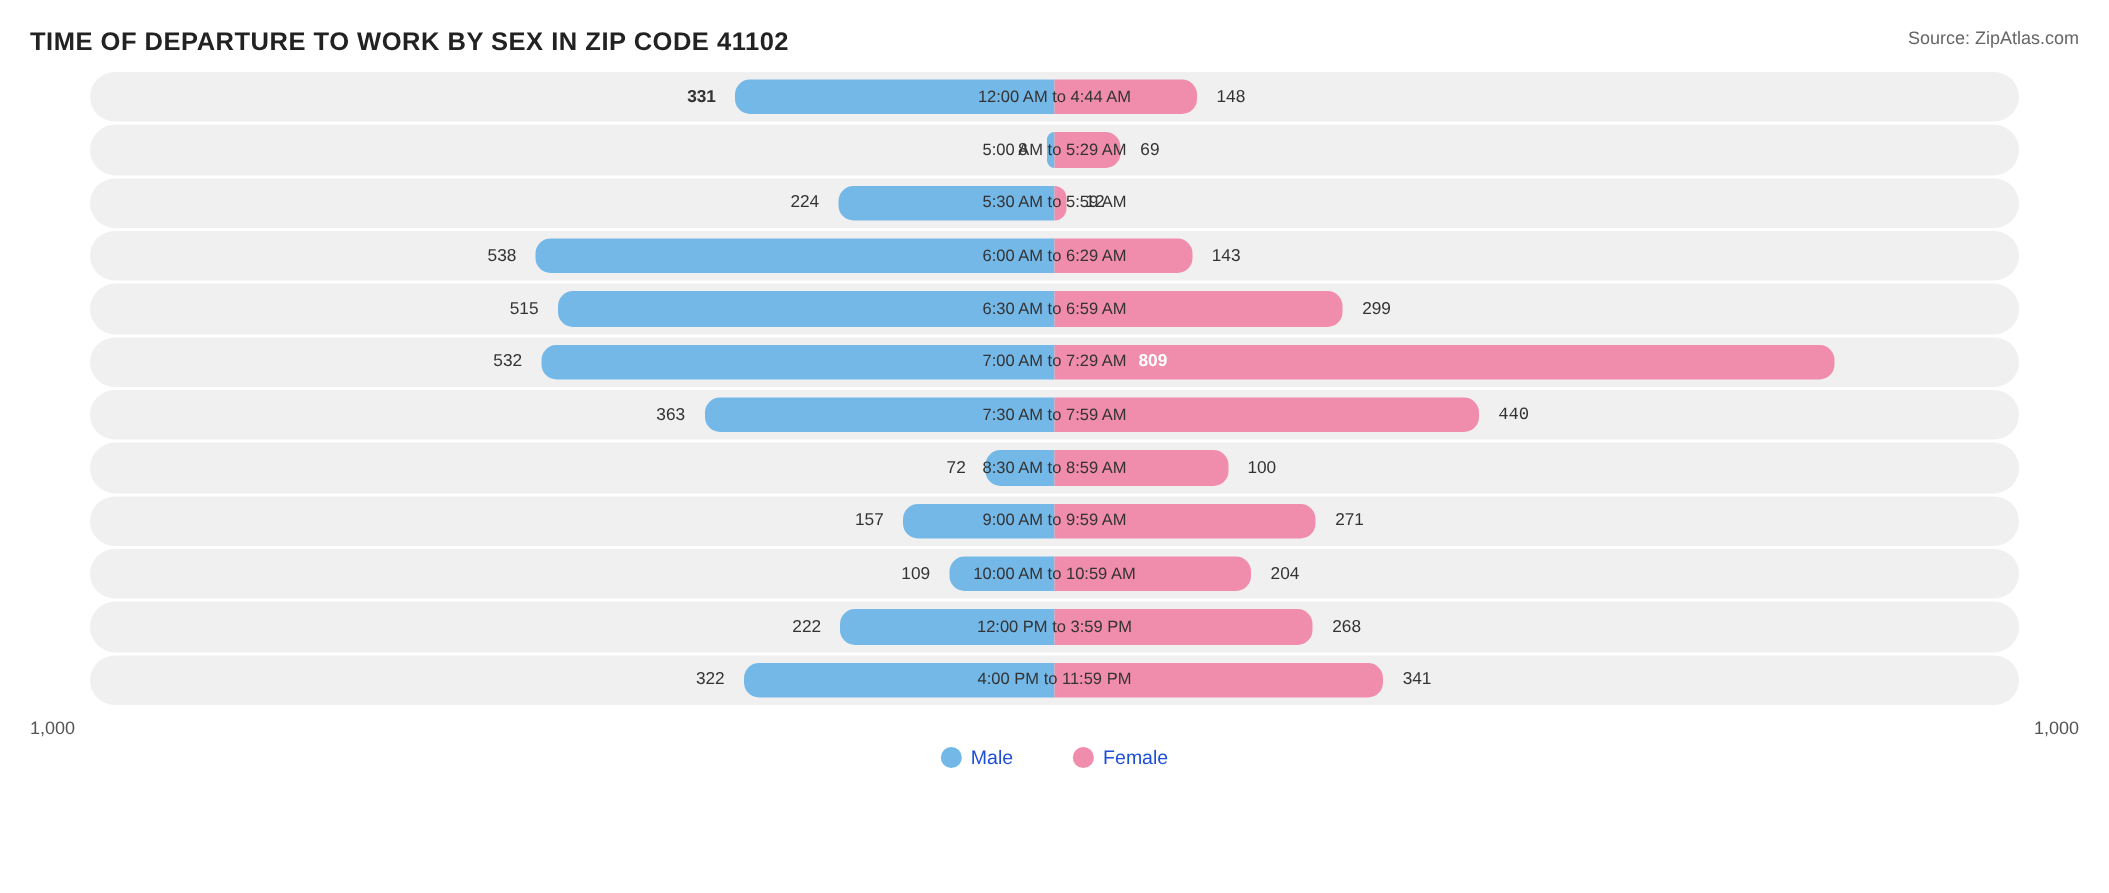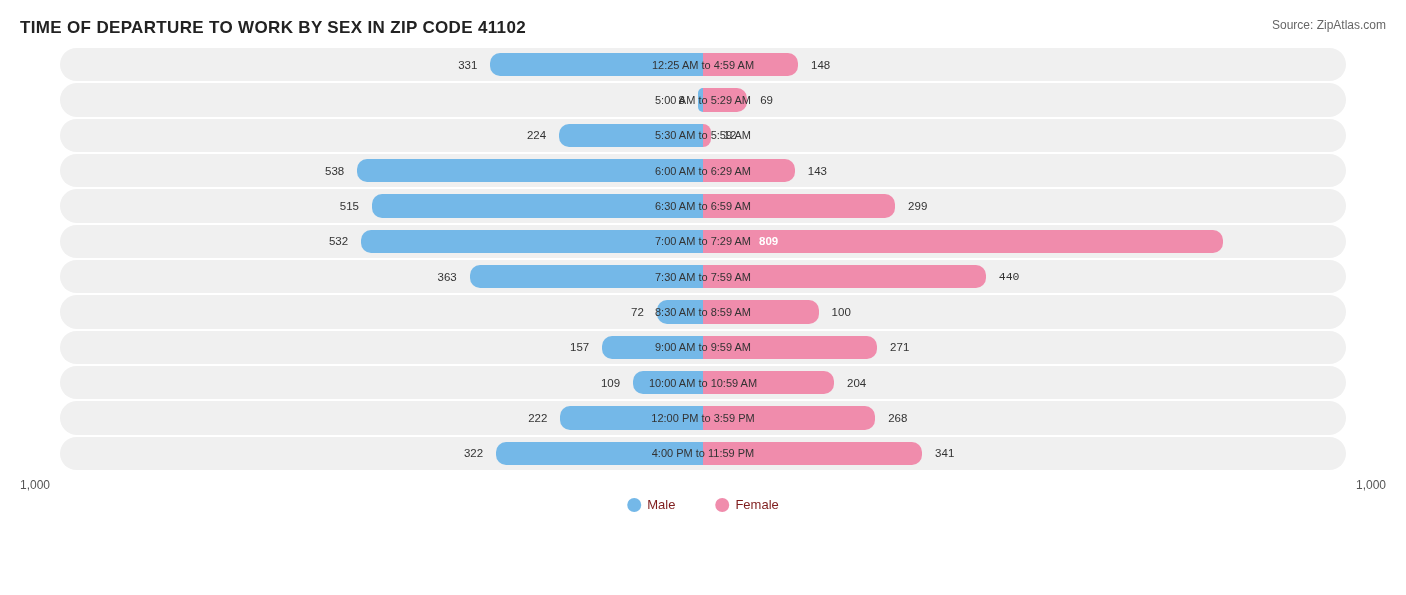--- a/index.html
+++ b/index.html
@@ -137,21 +137,21 @@
     }
     .legend {
       position: absolute;
       bottom: 8px;
       left: 50%;
       transform: translateX(-50%);
       display: flex;
       gap: 40px;
       align-items: center;
       font-size: 13px;
-      color: #7f1d1d;
+      color: #1d4ed8;
     }
     .legend-item {
       display: flex;
       align-items: center;
       gap: 6px;
     }
     .legend-dot {
       width: 14px;
       height: 14px;
       border-radius: 50%;
@@ -163,22 +163,22 @@
 <div class="chart-container">
   <div class="chart-title">TIME OF DEPARTURE TO WORK BY SEX IN ZIP CODE 41102</div>
   <div class="source-label">Source: ZipAtlas.com</div>
 
   <div class="chart-area">
     <div class="rows-wrapper" id="rows-wrapper">
 
     <div class="row">
           <div class="bar-left" style="width: 16.55%;"></div>
           <div class="bar-right" style="width: 7.4%;"></div>
-          <div class="label-center">12:25 AM to 4:59 AM</div>
-          <div class="label-left" style="right: calc(67.55%);">331</div>
+          <div class="label-center">12:00 AM to 4:44 AM</div>
+          <div class="label-left" style="right: calc(67.55%); font-weight: bold;">331</div>
           <div class="label-right" style="left: calc(58.4%);">148</div>
         </div>
         <div class="row">
           <div class="bar-left" style="width: 0.4%;"></div>
           <div class="bar-right" style="width: 3.45%;"></div>
           <div class="label-center">5:00 AM to 5:29 AM</div>
           <div class="label-left" style="right: calc(51.4%);">8</div>
           <div class="label-right" style="left: calc(54.45%);">69</div>
         </div>
         <div class="row">

